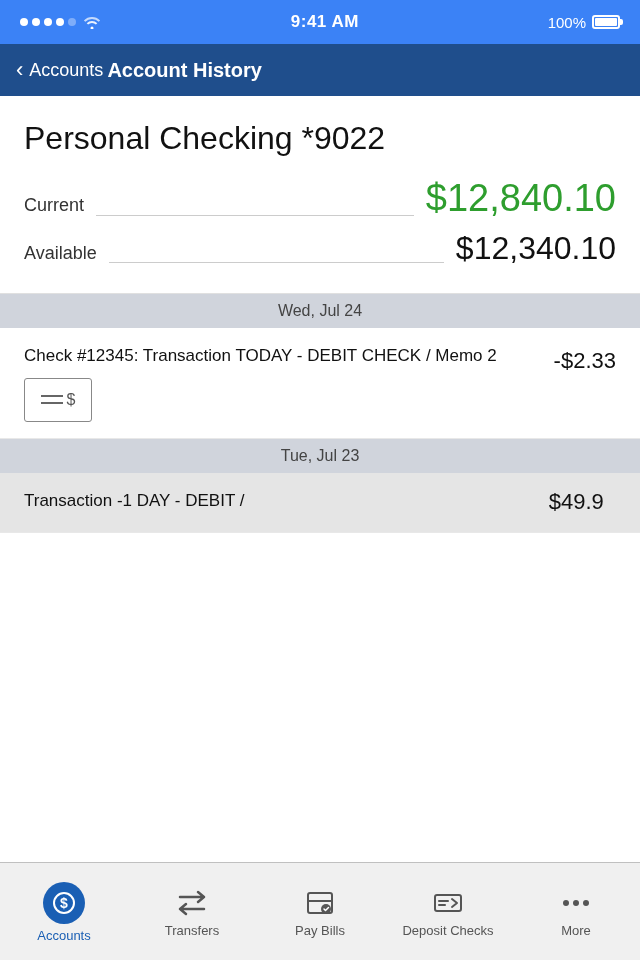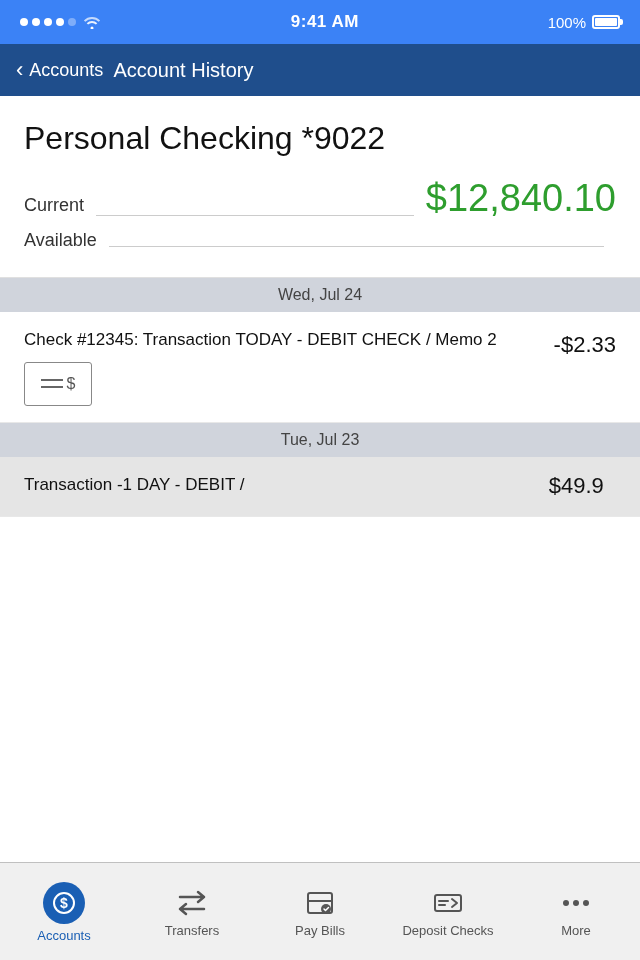--- a/index.html
+++ b/index.html
@@ -57,21 +57,21 @@
       gap: 4px;
     }
     .back-btn {
       display: flex; align-items: center; gap: 4px;
       color: white; font-size: 18px; cursor: pointer;
     }
     .back-chevron {
       font-size: 22px; line-height: 1; color: white; margin-right: 2px;
     }
     .back-label { font-size: 18px; color: white; }
-    .nav-title { color: white; font-size: 20px; font-weight: 400; margin-left: 6px; }
+    .nav-title { color: white; font-size: 20px; font-weight: 700; }
 
     
     .account-section {
       background: white;
       padding: 24px 24px 16px 24px;
       border-bottom: 1px solid #e0e0e0;
     }
     .account-name {
       font-size: 32px;
       font-weight: 300;
@@ -252,20 +252,21 @@
 
   <div class="balance-row">
     <span class="balance-label">Current</span>
     <div class="balance-line"></div>
     <span class="current-amount">$12,840.10</span>
   </div>
 
   <div class="balance-row">
     <span class="balance-label">Available</span>
     <div class="balance-line"></div>
+    <span class="available-amount">$12,340.10</span>
   </div>
 
 </div>
 
 <div class="section-header">
   <span>Wed, Jul 24</span>
 </div>
 
 <div class="transaction-row">
   <div class="transaction-left">

